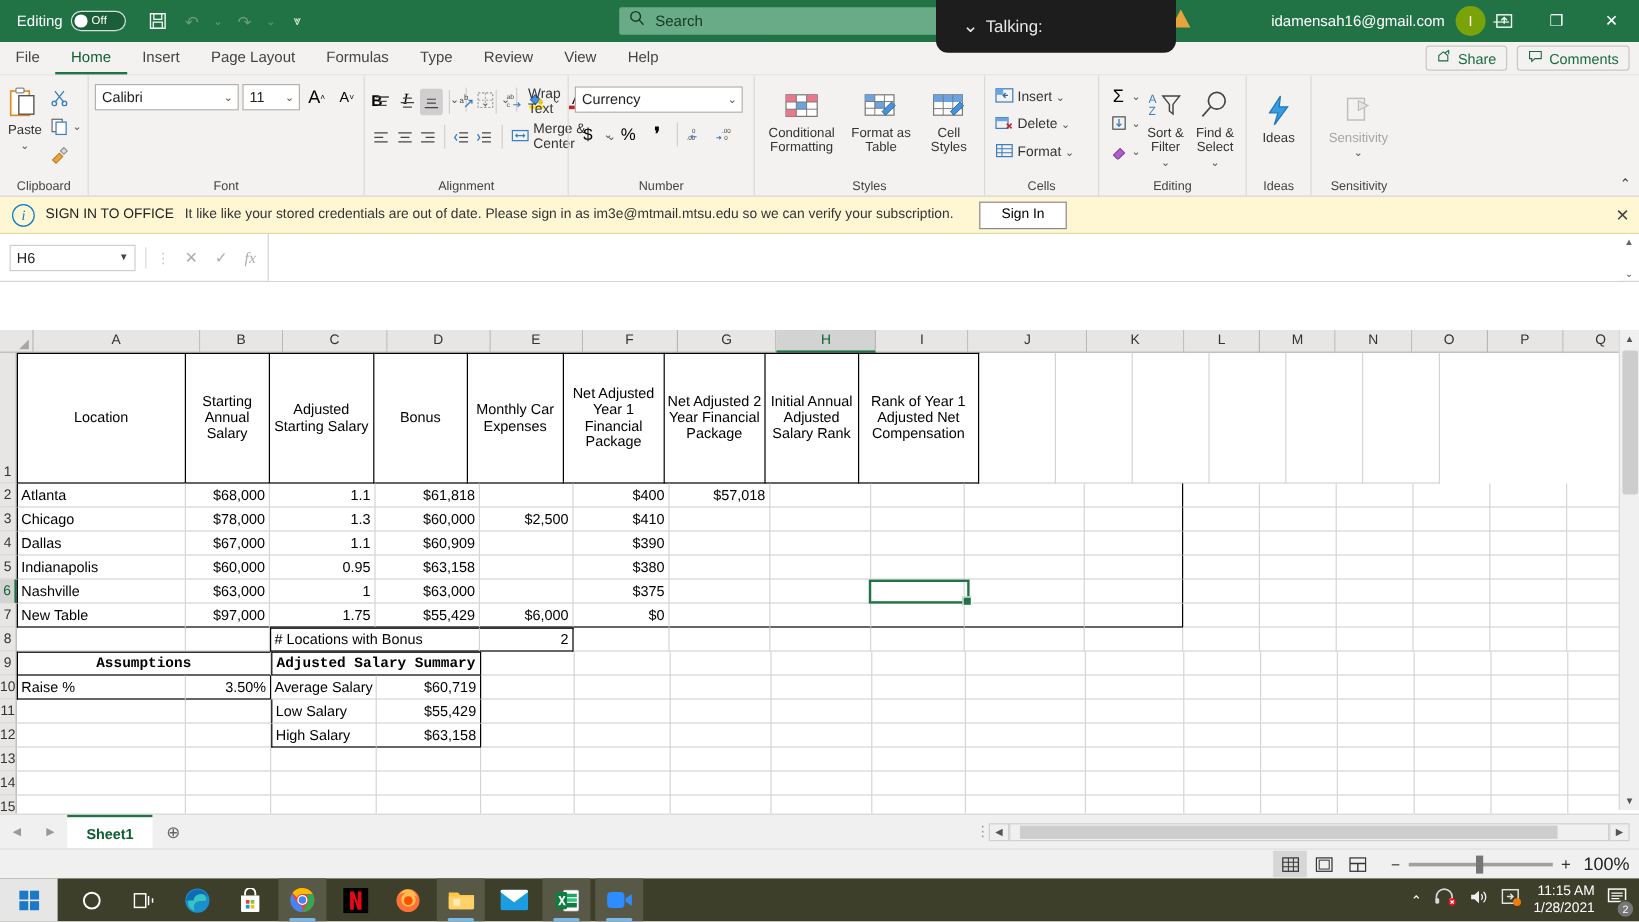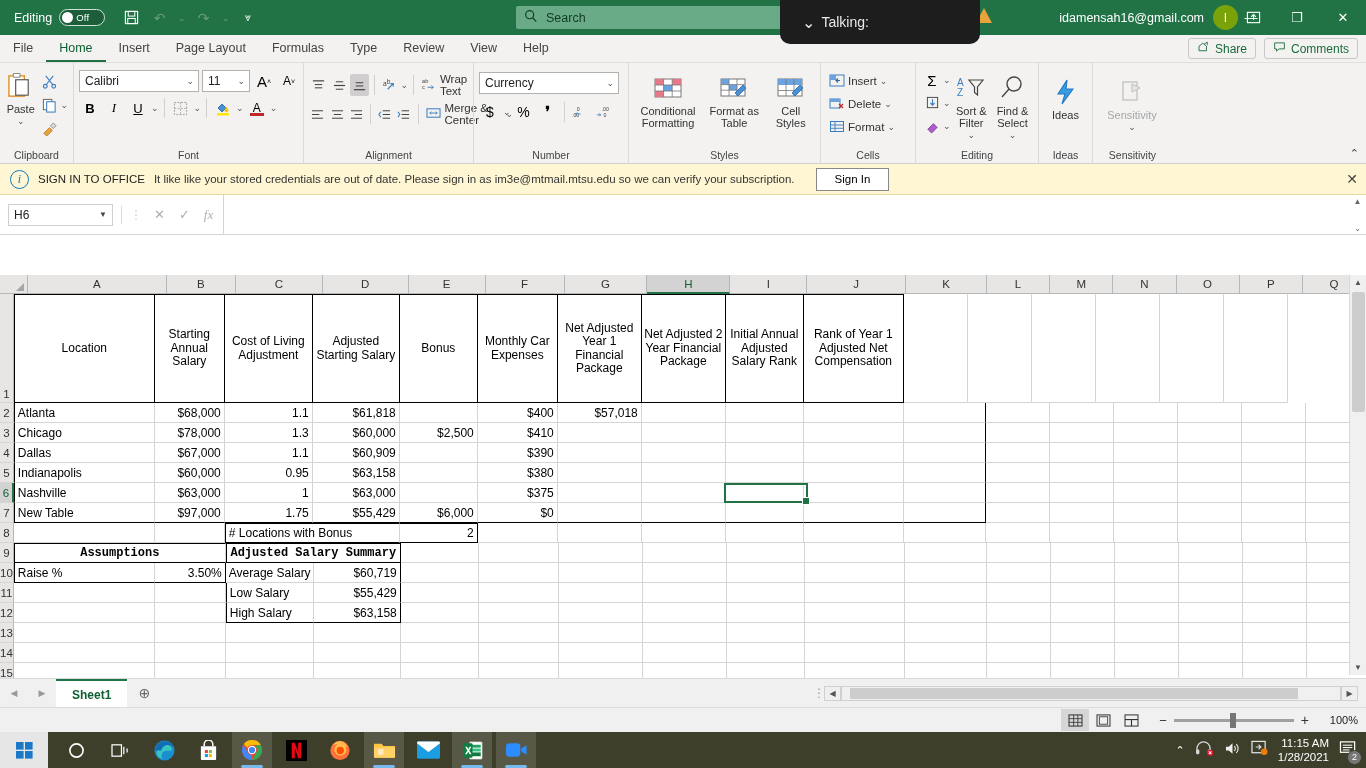--- a/index.html
+++ b/index.html
@@ -229,21 +229,21 @@
   
   .statusbar {
     position: absolute; left: 0; top: 707px; width: 1366px; height: 25px;
     background: #f0f0f0; display: flex; align-items: center; border-top: 1px solid #dcdcdc;
   }
   .vbtn { width: 28px; height: 22px; display: flex; align-items: center; justify-content: center; font-size: 13px; color: #333; }
   .vbtn.on { background: #d6d6d6; }
   .zoomslider { display: flex; align-items: center; gap: 7px; margin-left: 14px; }
   .ztrack { width: 120px; height: 3px; background: #a0a0a0; position: relative; }
   .zknob { position: absolute; left: 56px; top: -6px; width: 6px; height: 15px; background: #767676; }
-  .zpct { font-size: 11px; color: #222; width: 42px; text-align: right; }
+  .zpct { font-size: 15px; color: #222; width: 42px; text-align: right; }
 
   
   .taskbar {
     position: absolute; left: 0; top: 732px; width: 1366px; height: 36px;
     background: #3d3f2b; display: flex; align-items: center;
   }
   .startbtn { width: 48px; height: 36px; display: flex; align-items: center; justify-content: center; background: #e6e6e6; }
   .searchpill {
     width: 330px; height: 36px; background: #e9e9e9; display: flex; align-items: center;
     gap: 9px; padding-left: 14px; font-size: 12px; color: #333;
@@ -392,21 +392,21 @@
               <path d="M2 12l6-6 3 3-6 6z" fill="#e8a33d" stroke="#b8761a" stroke-width=".9"></path>
               <path d="M9 4l3-3 3 3-3 3z" fill="#d9d9d9" stroke="#888" stroke-width=".9"></path>
             </svg>
         </span>
       </div>
     </div>
     <div class="glabel">Clipboard</div>
   </div>
 
   <div class="grp" style="width:230px">
-    <div class="body" style="flex-direction:column;gap:3px;padding-top:3px">
+    <div class="body" style="flex-direction:row;gap:3px;padding-top:3px">
       <div style="display:flex;align-items:center;gap:3px">
         <div class="cb" style="width:120px">
           <span>Calibri</span>
           <span class="cv">⌄</span>
         </div>
         <div class="cb" style="width:48px">
           <span>11</span>
           <span class="cv">⌄</span>
         </div>
         <span class="sq" style="font-size:15px">A<sup style="font-size:7px">˄</sup></span>
@@ -827,21 +827,20 @@
       <div class="rh">13</div>
       <div class="rh">14</div>
       <div class="rh">15</div>
     </div>
 
     <div class="cells">
 
       <div class="grow">
         <div class="hdrcell bt bl" style="width:141px;height:109px">Location</div>
         <div class="hdrcell bt" style="width:70px;height:109px">Starting Annual Salary</div>
-        <div class="hdrcell bt" style="width:88px;height:109px">Cost of Living Adjustment</div>
         <div class="hdrcell bt" style="width:87px;height:109px">Adjusted Starting Salary</div>
         <div class="hdrcell bt" style="width:78px;height:109px">Bonus</div>
         <div class="hdrcell bt" style="width:80px;height:109px">Monthly Car Expenses</div>
         <div class="hdrcell bt" style="width:84px;height:109px">Net Adjusted Year 1 Financial Package</div>
         <div class="hdrcell bt" style="width:84px;height:109px">Net Adjusted 2 Year Financial Package</div>
         <div class="hdrcell bt" style="width:78px;height:109px">Initial Annual Adjusted Salary Rank</div>
         <div class="hdrcell bt" style="width:100px;height:109px">Rank of Year 1 Adjusted Net Compensation</div>
         <div class="cell" style="width:64px;height:109px"></div>
         <div class="cell" style="width:64px;height:109px"></div>
         <div class="cell" style="width:64px;height:109px"></div>

